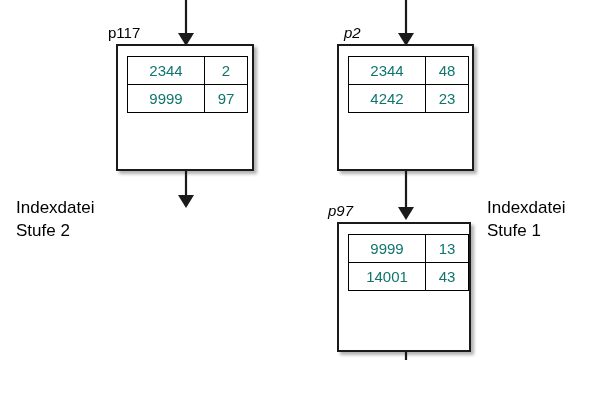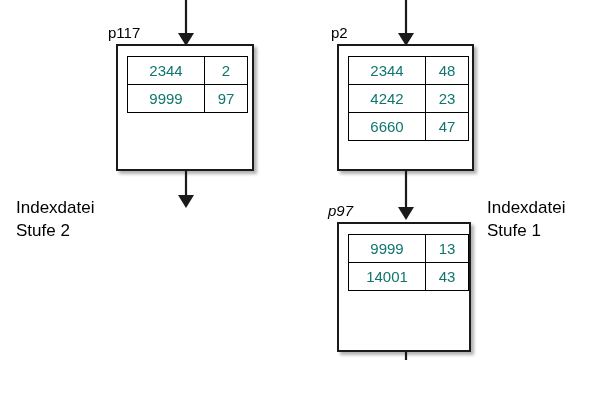--- a/index.html
+++ b/index.html
@@ -111,37 +111,33 @@
   <svg class="arrow" style="left:170px; top:170px;" width="32" height="42">
     <line x1="16" y1="0" x2="16" y2="28"></line>
     <polygon points="8,25 24,25 16,38"></polygon>
   </svg>
 
   <div class="caption" style="left:16px; top:197px; width:135px;">
     <div>Indexdatei</div>
     <div>Stufe 2</div>
   </div>
 
-  <div class="block-label" style="left:331px; top:25px;">p2</div>
+  <div class="block-label" style="left:344px; top:25px;font-style:italic;">p2</div>
 
   <div class="block" style="left:337px; top:44px; width:137px; height:127px;"></div>
 
   <table class="entry-table" style="left:348px; top:56px;">
     <tbody>
       <tr>
         <td class="key-cell">2344</td>
         <td class="ptr-cell">48</td>
       </tr>
       <tr>
         <td class="key-cell">4242</td>
         <td class="ptr-cell">23</td>
-      </tr>
-      <tr>
-        <td class="key-cell">6660</td>
-        <td class="ptr-cell">47</td>
       </tr>
     </tbody>
   </table>
 
   <svg class="arrow" style="left:390px; top:170px;" width="32" height="54">
     <line x1="16" y1="0" x2="16" y2="40"></line>
     <polygon points="8,37 24,37 16,50"></polygon>
   </svg>
 
   <div class="block-label" style="left:328px; top:203px;font-style:italic;">p97</div>

